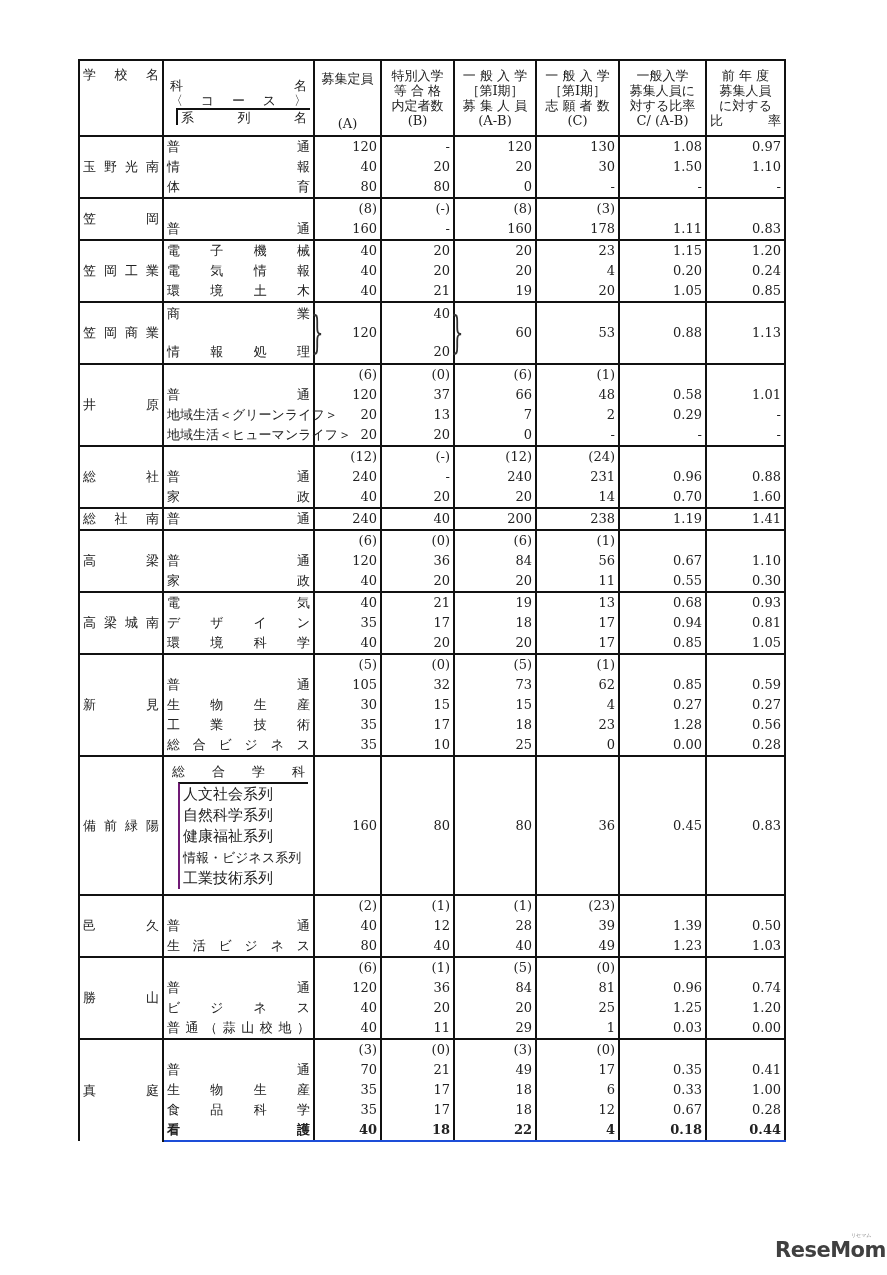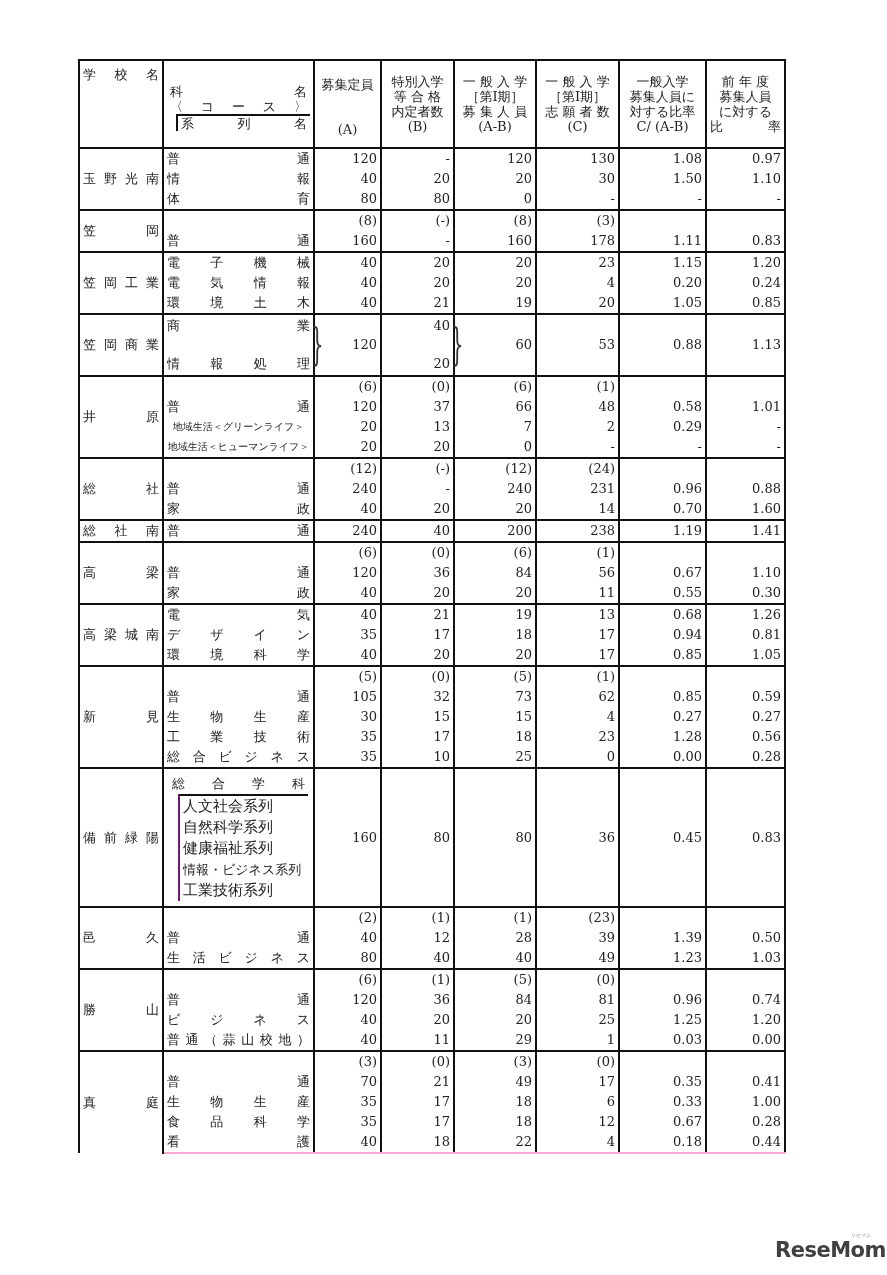--- a/index.html
+++ b/index.html
@@ -3,26 +3,26 @@
 <meta charset="utf-8">
 <style>
   html, body { margin:0; padding:0; background:#fff; }
   body { width:887px; height:1275px; position:relative; overflow:hidden;
          font-family:"DejaVu Serif","Liberation Serif",serif; color:#222; }
   table.admit { position:absolute; left:78px; top:59px; border-collapse:collapse;
                 table-layout:fixed; width:706px; font-size:13px; }
   table.admit td, table.admit th { border-left:2px solid #111; border-right:2px solid #111;
                 padding:0 3px; vertical-align:middle; font-weight:normal; }
   table.admit tr.grp-top td { border-top:2px solid #111; }
-  table.admit tr.last td { border-bottom:2px solid #f9a8d4; }
+  table.admit tr.last td { border-bottom:2px solid #1d4ed8;font-weight:bold; }
   thead th { border-top:2px solid #111; border-bottom:2px solid #111; line-height:15px;
              text-align:center; vertical-align:top; padding-top:2px; font-size:13px; }
   .school { text-align:justify; text-align-last:justify; letter-spacing:0; white-space:nowrap; }
   .course { text-align:justify; text-align-last:justify; white-space:nowrap; }
-  .course.small { font-size:10px; text-align:center; text-align-last:auto;margin-top:25px; }
+  .course.small { font-size:13px; text-align:center; text-align-last:auto;margin-top:25px; }
   .num { text-align:right; white-space:nowrap; }
   td { height:20px; line-height:20px; }
   .hdr-course { text-align:left; padding:0; }
   .hdr-course .l1, .hdr-course .l2 { display:flex; justify-content:space-between; padding:0 3px; }
   .hdr-course .l3 { display:flex; justify-content:space-between; margin-left:9px; padding:0 3px;
                     border-left:2px solid #111; border-top:2px solid #111; }
   .brace { position:absolute; font-size:44px; line-height:44px; font-family:"DejaVu Serif",serif;
            color:#333; transform:scaleX(0.45); transform-origin:left center; }
   .keiretsu-box { border-left:2px solid #701a75; border-top:2px solid #111; margin-left:9px;
                   padding:0 3px; }
@@ -42,21 +42,21 @@
     <col style="width:84px">
       <col style="width:151px">
       <col style="width:67px">
       <col style="width:73px">
     <col style="width:82px">
       <col style="width:83px">
       <col style="width:87px">
       <col style="width:79px">
   </colgroup>
   <thead>
-    <tr style="height:88px">
+    <tr style="height:76px">
       <th style="vertical-align:top;padding-top:6px;">
         <span class="school" style="display:block">学　校　名</span>
       </th>
       <th class="hdr-course">
         <div class="l1" style="padding-top:6px">
             <span>科</span>
             <span>名</span>
           </div>
         <div class="l2">
             <span>〈</span>
@@ -306,21 +306,21 @@
         <td class="num">0.30</td>
       </tr>
       <tr class="grp-top">
         <td class="school" rowspan="3">高梁城南</td>
         <td class="course">電気</td>
         <td class="num">40</td>
         <td class="num">21</td>
         <td class="num">19</td>
         <td class="num">13</td>
         <td class="num">0.68</td>
-        <td class="num">1.26</td>
+        <td class="num">0.93</td>
       </tr>
       <tr>
         <td class="course">デザイン</td>
         <td class="num">35</td>
         <td class="num">17</td>
         <td class="num">18</td>
         <td class="num">17</td>
         <td class="num">0.94</td>
         <td class="num">0.81</td>
       </tr>

